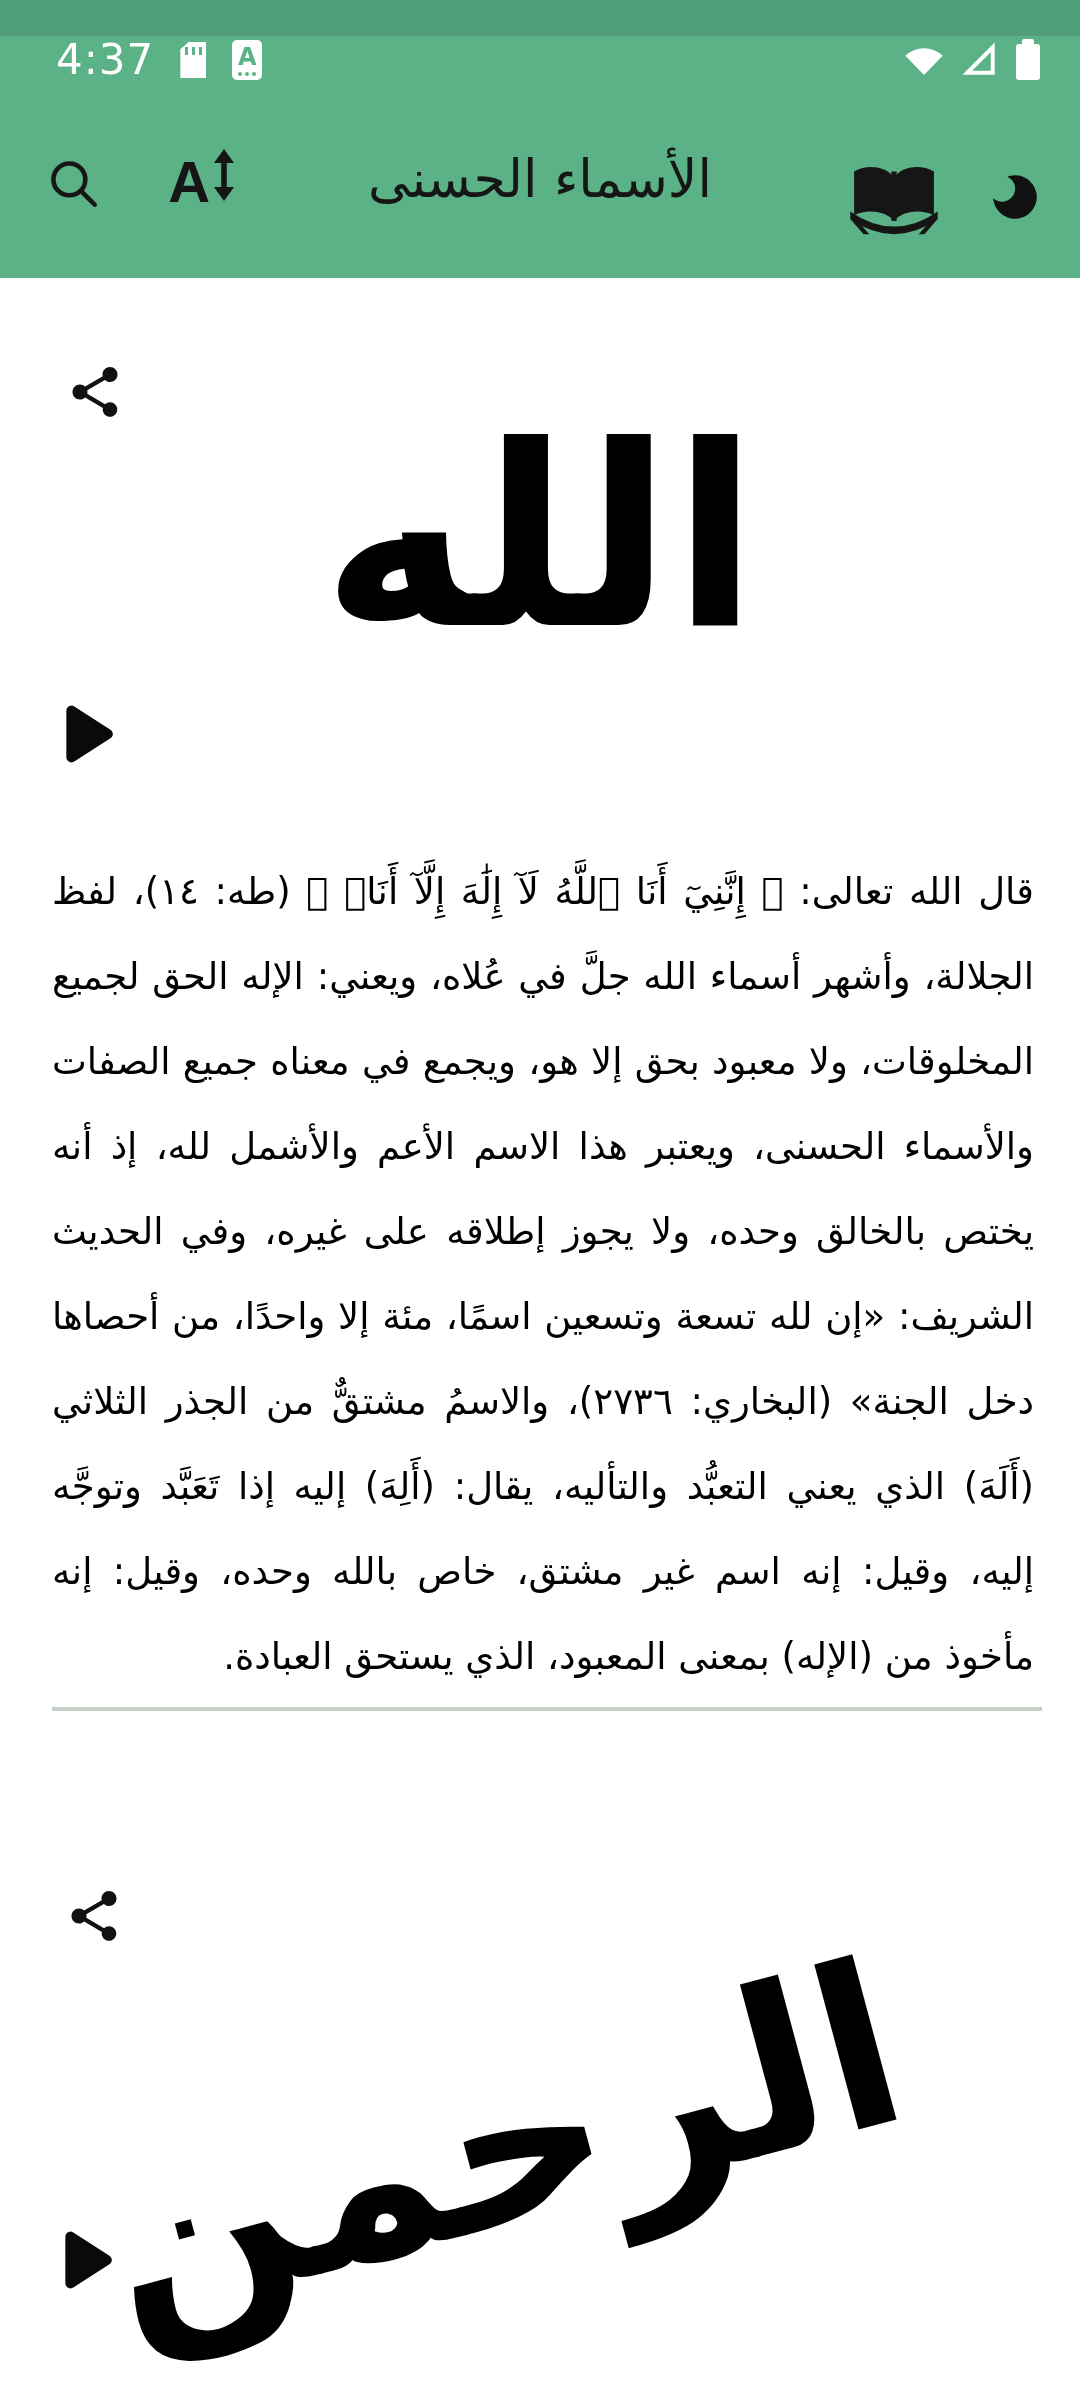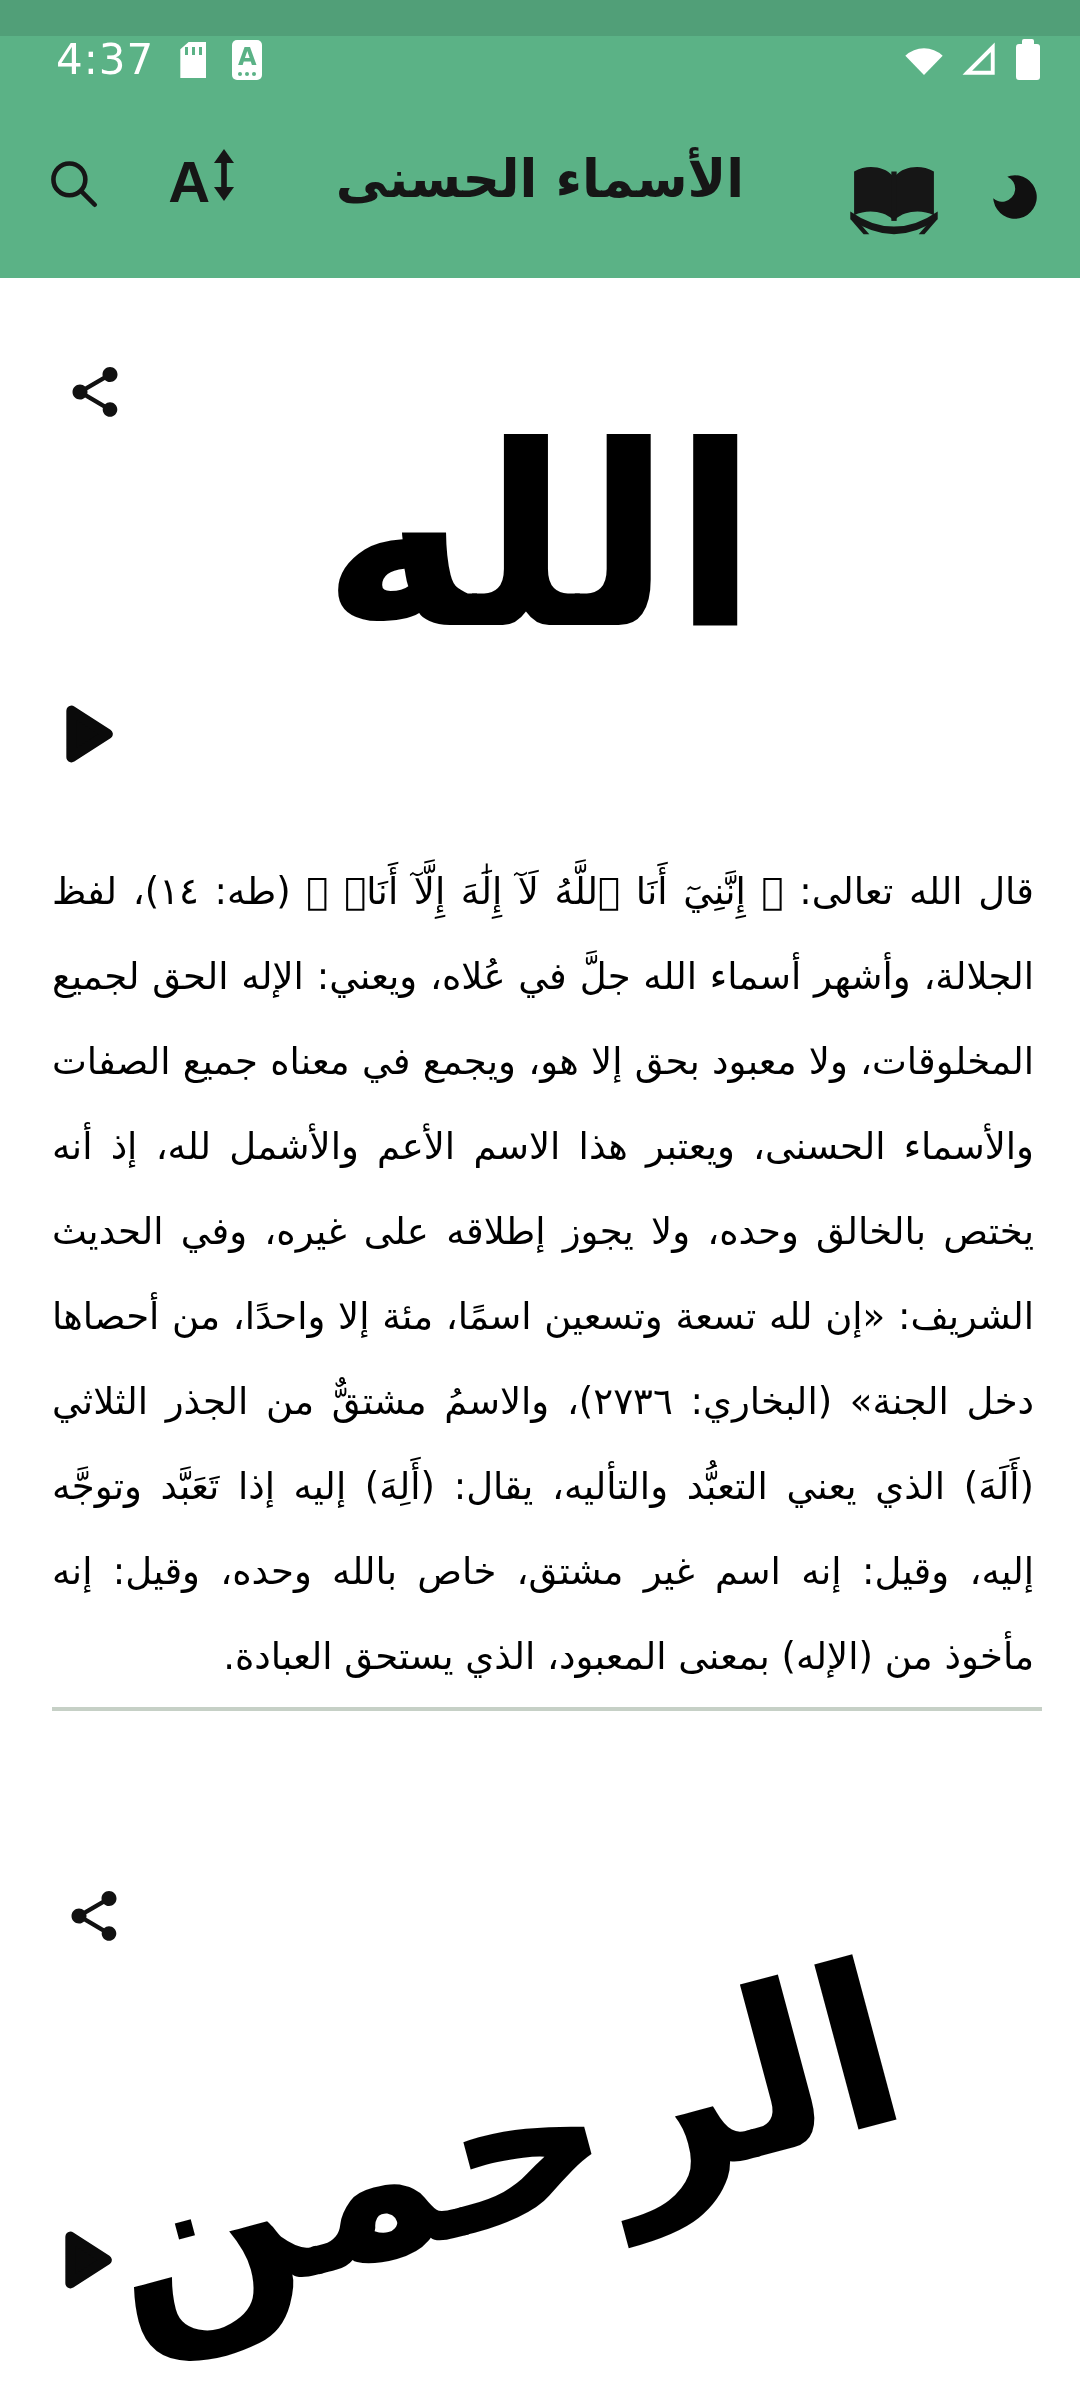--- a/index.html
+++ b/index.html
@@ -22,21 +22,21 @@
             display:flex;align-items:center;justify-content:center;}
   .ime-icon .a{color:#5bb286;font-weight:bold;font-size:24px;line-height:24px;margin-top:-6px;}
   .ime-icon .dots{position:absolute;bottom:4px;left:0;right:0;display:flex;justify-content:center;gap:3px;}
   .ime-icon .dots i{width:4px;height:4px;border-radius:50%;background:#5bb286;display:block;}
   .battery-icon{width:24px;height:36px;background:#ffffff;border-radius:3px;position:relative;margin-top:3px;}
   .battery-icon:before{content:"";position:absolute;top:-5px;left:6px;width:12px;height:5px;background:#ffffff;border-radius:2px 2px 0 0;}
 
   
   .appbar{position:absolute;top:105px;left:0;width:1080px;height:173px;}
   .appbar-title{position:absolute;left:0;right:0;top:44px;text-align:center;
-      color:#161616;font-size:52px;font-weight:700;direction:rtl;}
+      color:#161616;font-size:52px;font-weight:400;direction:rtl;}
   .icon-btn{position:absolute;background:none;border:none;padding:0;margin:0;cursor:pointer;}
 
   
   .share-btn{width:62px;height:66px;}
   .play-btn{width:62px;height:68px;}
 
   .calligraphy-1{position:absolute;top:368px;left:0;width:1080px;height:340px;
       display:flex;align-items:center;justify-content:center;
       font-size:252px;font-weight:bold;color:#000;direction:rtl;line-height:300px;}
   .calligraphy-2{position:absolute;top:1930px;left:90px;width:820px;height:430px;

